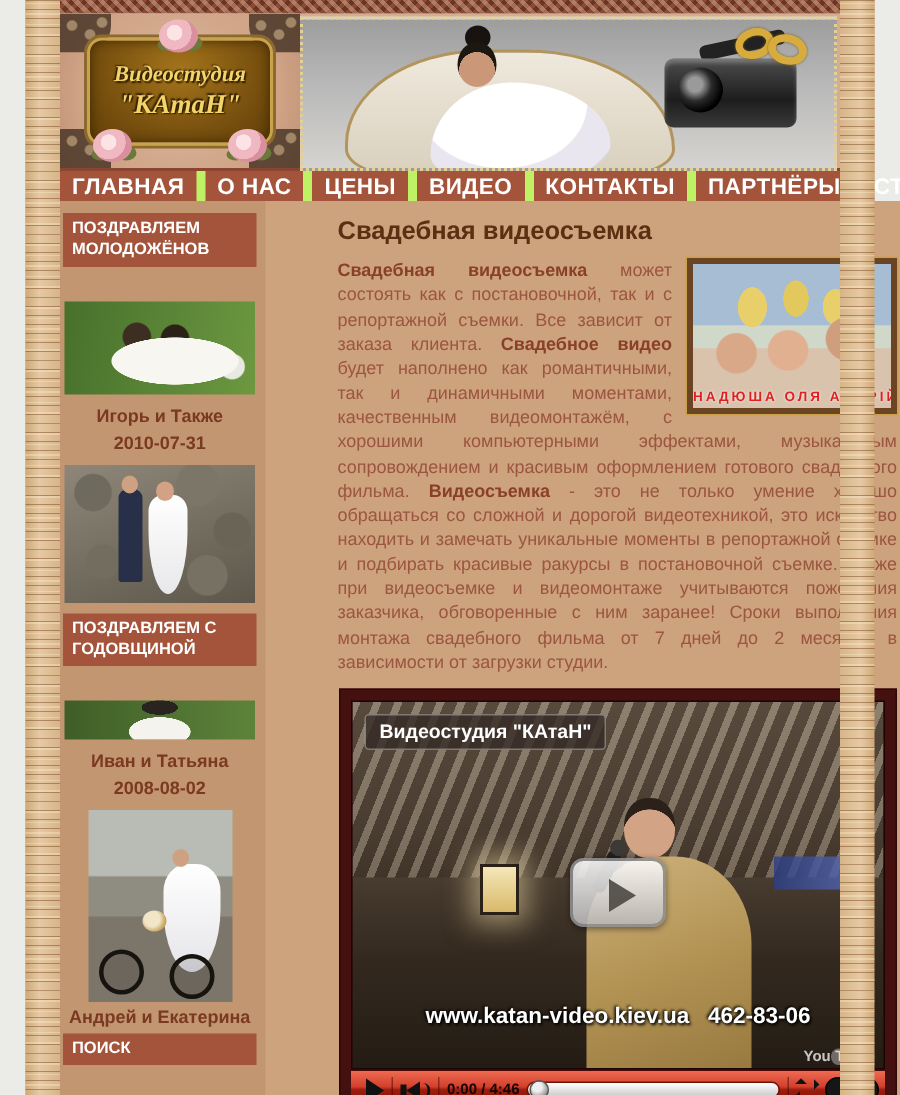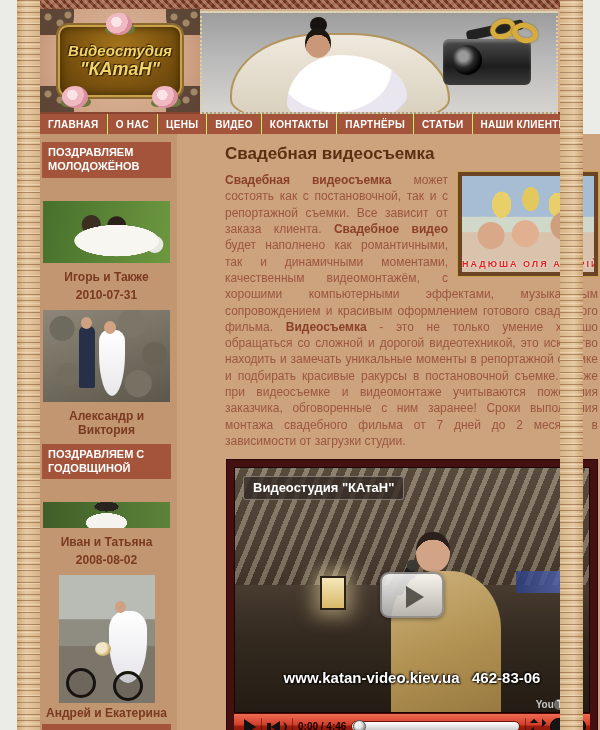--- a/index.html
+++ b/index.html
@@ -36,21 +36,21 @@
   .rose { position:absolute; width:26px; height:22px; border-radius:50%; z-index:4;
     background: radial-gradient(circle at 40% 40%, #fbe3e6 0 25%, #f0b9c2 26% 55%, #d98f9e 56% 80%, #b56f55 81%);
     box-shadow: 9px 5px 0 -6px #6b7a3a, -8px 6px 0 -7px #6b7a3a; }
   .rose.top { top:4px; left:66px; }
   .rose.bl  { bottom:4px; left:22px; }
   .rose.br  { bottom:4px; right:22px; }
   .logo-box { position:absolute; left:18px; top:16px; width:124px; height:72px;
     background: radial-gradient(ellipse at 50% 30%, #a5751c 0%, #7d5410 55%, #5f3e08 100%);
     border:2px solid #caa24a; border-radius:10px; box-shadow:0 0 0 2px #8a6a30, inset 0 0 8px #3f2a04;
     display:flex; flex-direction:column; align-items:center; justify-content:center; }
-  .logo-line { font-family:Liberation Sans, sans-serif; font-style:italic; font-weight:bold;
+  .logo-line { font-family:Liberation Serif, serif; font-style:italic; font-weight:bold;
     color:#f3d469; text-shadow:1px 1px 1px #2e1d02, -1px -1px 1px #2e1d02; }
   .logo-line.l1 { font-size:15px; }
   .logo-line.l2 { font-size:18px; }
 
   .banner { position:relative; flex:1; height:103px; margin:2px 2px 2px 0; overflow:hidden;
     border:2px dotted #e5cf96;
     background: linear-gradient(180deg,#9d9d9d 0%, #b9b9b9 45%, #d6d4d0 100%); }
   .chaise { position:absolute; left:8%; top:20%; width:62%; height:86%;
     background: linear-gradient(180deg,#efe9dd,#d9d0bd); border:2px solid #b2955c;
     border-radius:48% 52% 20% 20% / 85% 90% 25% 25%; }
@@ -67,22 +67,22 @@
     background: radial-gradient(circle at 38% 38%, #9a9a9a 0 18%, #2a2a2a 42%, #000 70%); }
   .camera-handle { position:absolute; right:9%; top:12%; width:58px; height:10px;
     background:#222; border-radius:4px; transform:rotate(-12deg); }
   .ring { position:absolute; width:26px; height:20px; border:5px solid #d8ac3c; border-radius:50%;
     box-shadow: inset 0 0 2px #7d5a10, 0 0 2px #7d5a10; }
   .ring.r1 { top:6px; right:40px; transform:rotate(-18deg); }
   .ring.r2 { top:10px; right:18px; transform:rotate(14deg); }
 
   
   .nav { display:flex; align-items:stretch; height:22px; background:#a4543a; border-top:2px solid #8a4530; }
-  .nav-item { display:flex; align-items:center; padding:10px 8px; color:#fff; font-size:10px;
-    font-weight:bold; letter-spacing:.3px; border-right:1px solid #bef264; cursor:pointer; white-space:nowrap; }
+  .nav-item { display:flex; align-items:center; padding:10px 8px; color:#fff; font-size:15px;
+    font-weight:bold; letter-spacing:.3px; border-right:6px solid #bef264; cursor:pointer; white-space:nowrap; }
 
   
   .cols { display:flex; align-items:stretch; height:596px; }
   .sidebar { width:137px; background:#c29671; padding:8px 6px 0 2px; }
   .content { flex:1; background:#cda37d; padding:8px 10px 0 8px;margin-left:40px; }
 
   .sb-header { background:#a4543a; color:#fff; font-size:11px; font-weight:bold;
     line-height:1.3; padding:3px 6px 4px; margin-bottom:23px; }
   .sb-name { color:#7a3920; font-size:12px; font-weight:bold; text-align:center; margin:7px 0 2px; }
   .sb-date { color:#7a3920; font-size:12px; font-weight:bold; text-align:center; margin:4px 0 8px; }
@@ -268,21 +268,20 @@
         <div class="sb-header">ПОЗДРАВЛЯЕМ МОЛОДОЖЁНОВ</div>
         <div class="sb-photo photo1"></div>
         <div class="sb-name">Игорь и Также</div>
         <div class="sb-date">2010-07-31</div>
         <div class="sb-photo photo2">
           <div class="groom"></div>
           <div class="groom-head"></div>
           <div class="bride2"></div>
           <div class="bride2-head"></div>
         </div>
-        <div class="sb-name">Александр и Виктория</div>
 
         <div class="sb-header" style="margin-top:7px">ПОЗДРАВЛЯЕМ С ГОДОВЩИНОЙ</div>
         <div class="sb-photo photo3"></div>
         <div class="sb-name">Иван и Татьяна</div>
         <div class="sb-date">2008-08-02</div>
         <div class="sb-photo photo4">
           <div class="veil"></div>
           <div class="head"></div>
           <div class="wheel w1"></div>
           <div class="wheel w2"></div>

